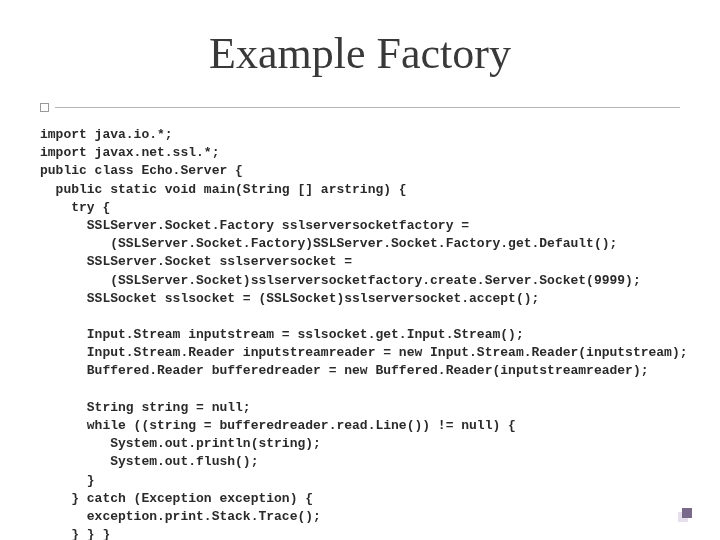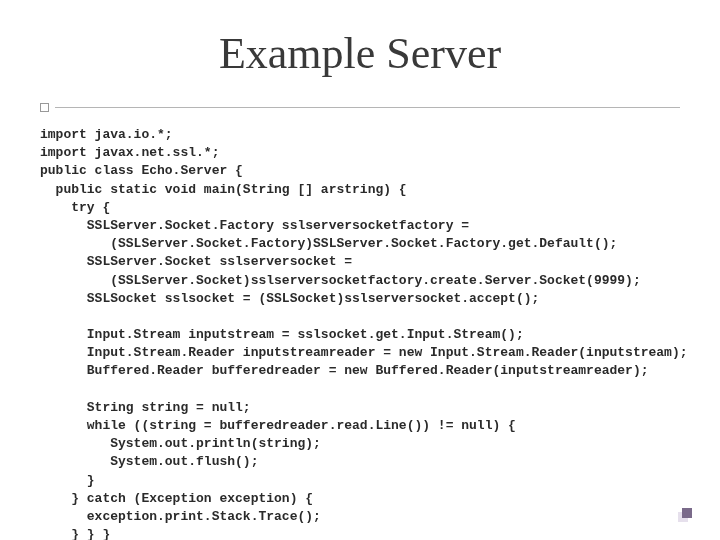--- a/index.html
+++ b/index.html
@@ -58,21 +58,21 @@
     width: 10px;
     height: 10px;
     background: #7a6a8a;
     box-shadow: -4px 4px 0 0 #e6e0ec;
   }
 </style>
 </head>
 <body>
 
 <div class="slide">
-  <h1 class="title">Example Server</h1>
+  <h1 class="title">Example Factory</h1>
 
   <div class="divider">
     <span class="dot"></span>
     <span class="hr"></span>
   </div>
 
   <div class="code" id="code-block">import java.io.*;
 import javax.net.ssl.*;
 public class Echo.Server {
   public static void main(String [] arstring) {

